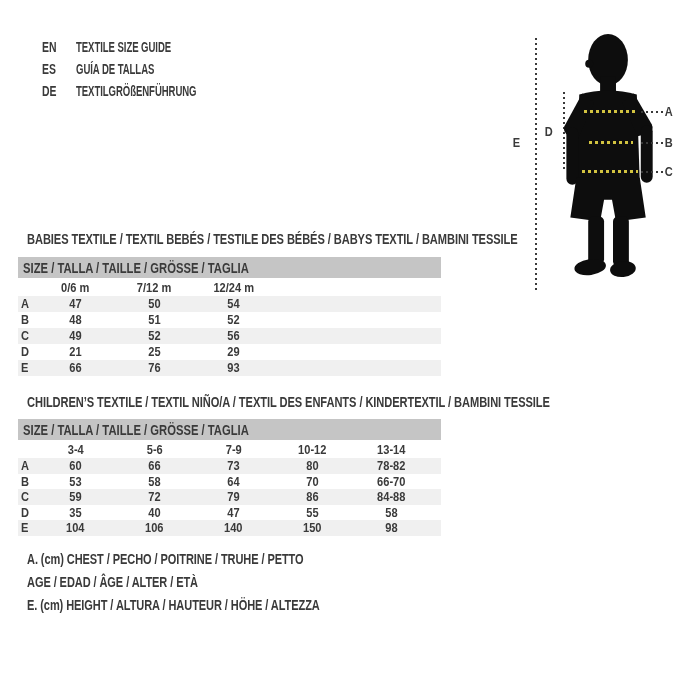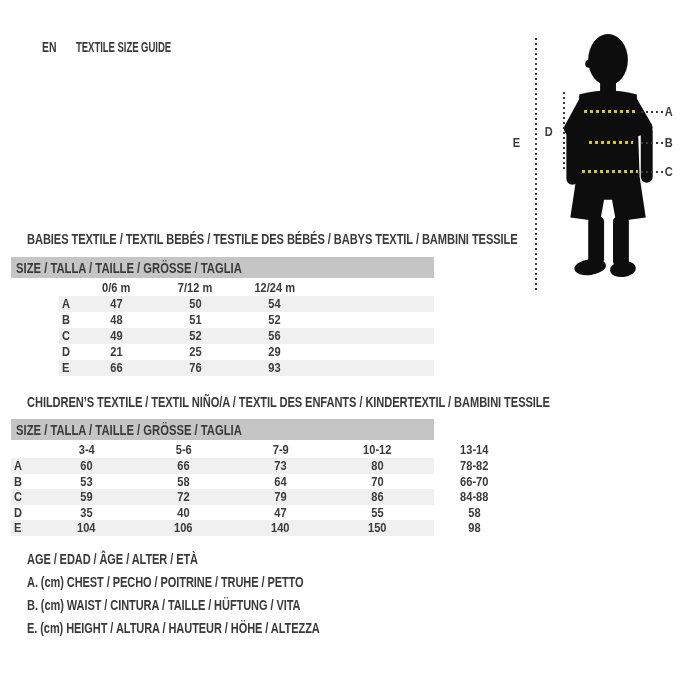--- a/index.html
+++ b/index.html
@@ -51,30 +51,30 @@
   .da{left:641px;top:111px;width:22px;}
   .db{left:641px;top:142px;width:22px;}
   .dc{left:641px;top:171px;width:22px;}
 
   
   .section-title{position:absolute;left:27px;font-weight:700;font-size:15px;white-space:nowrap;
     transform:scaleX(0.74);transform-origin:0 0;letter-spacing:-0.1px;}
   .babies-title{top:230px;}
   .children-title{top:393px;}
 
-  .size-table{position:absolute;left:11px;width:423px;}
+  .size-table{position:absolute;left:18px;width:423px;}
   .babies-table{top:257px;}
   .children-table{top:419px;}
   .size-bar{background:var(--header_bar_gray);height:21px;line-height:21px;padding-left:5px;
     overflow:hidden;white-space:nowrap;}
   .size-bar span{display:inline-block;font-weight:700;font-size:15px;
     transform:scaleX(0.75);transform-origin:0 50%;white-space:nowrap;}
   .t-row{display:grid;}
-  .grid-b{grid-template-columns:18px 79px 79px 79px 1fr;margin-left:48px;}
-  .grid-c{grid-template-columns:18px 79px 79px 79px 79px 79px 1fr;gap:18px;}
+  .grid-b{grid-template-columns:18px 79px 79px 79px 1fr;}
+  .grid-c{grid-template-columns:18px 79px 79px 79px 79px 79px 1fr;}
   .thead-row{height:17px;line-height:17px;margin-top:1px;}
   .babies-table .data-row{height:16px;line-height:16px;}
   .children-table .data-row{height:15.5px;line-height:15.5px;}
   .data-row.stripe{background:var(--row_stripe_gray);}
   .cell{text-align:center;font-weight:700;font-size:13.5px;overflow:visible;white-space:nowrap;}
   .cell.letter{text-align:left;padding-left:3px;}
   .cnd{display:inline-block;transform:scaleX(0.82);transform-origin:50% 50%;}
   .cell.letter .cnd{transform-origin:0 50%;}
 
   
@@ -85,20 +85,28 @@
 </style>
 </head>
 <body>
 
 <div class="page">
 
   <div class="lang-block">
     <div class="lang-row">
       <span class="lang-code">EN</span>
       <span class="lang-label">TEXTILE SIZE GUIDE</span>
+    </div>
+    <div class="lang-row">
+      <span class="lang-code">ES</span>
+      <span class="lang-label">GUÍA DE TALLAS</span>
+    </div>
+    <div class="lang-row">
+      <span class="lang-code">DE</span>
+      <span class="lang-label">TEXTILGRÖßENFÜHRUNG</span>
     </div>
   </div>
 
   <div class="vdots e-line"></div>
   <div class="vdots d-line"></div>
 
   <svg class="silhouette" width="110" height="248" viewBox="0 0 110 250">
     <g style="fill:var(--silhouette_black,#0d0d0d)">
       <ellipse cx="50" cy="27" rx="20" ry="26"></ellipse>
       <circle cx="31" cy="31" r="4"></circle>
@@ -233,19 +241,18 @@
       <span class="cell"><span class="cnd">104</span></span>
       <span class="cell"><span class="cnd">106</span></span>
       <span class="cell"><span class="cnd">140</span></span>
       <span class="cell"><span class="cnd">150</span></span>
       <span class="cell"><span class="cnd">98</span></span>
       <span class="cell"></span>
     </div>
   </div>
 
   <div class="legend">
+    <div class="legend-line"><span>A. (cm) CHEST / PECHO / POITRINE / TRUHE / PETTO</span></div>
     <div class="legend-line"><span>AGE / EDAD / ÂGE / ALTER / ETÀ</span></div>
-    <div class="legend-line"><span>A. (cm) CHEST / PECHO / POITRINE / TRUHE / PETTO</span></div>
-    <div class="legend-line"><span>B. (cm) WAIST / CINTURA / TAILLE / HÜFTUNG / VITA</span></div>
     <div class="legend-line"><span>E. (cm) HEIGHT / ALTURA / HAUTEUR / HÖHE / ALTEZZA</span></div>
   </div>
 
 </div>
 
 </body></html>

